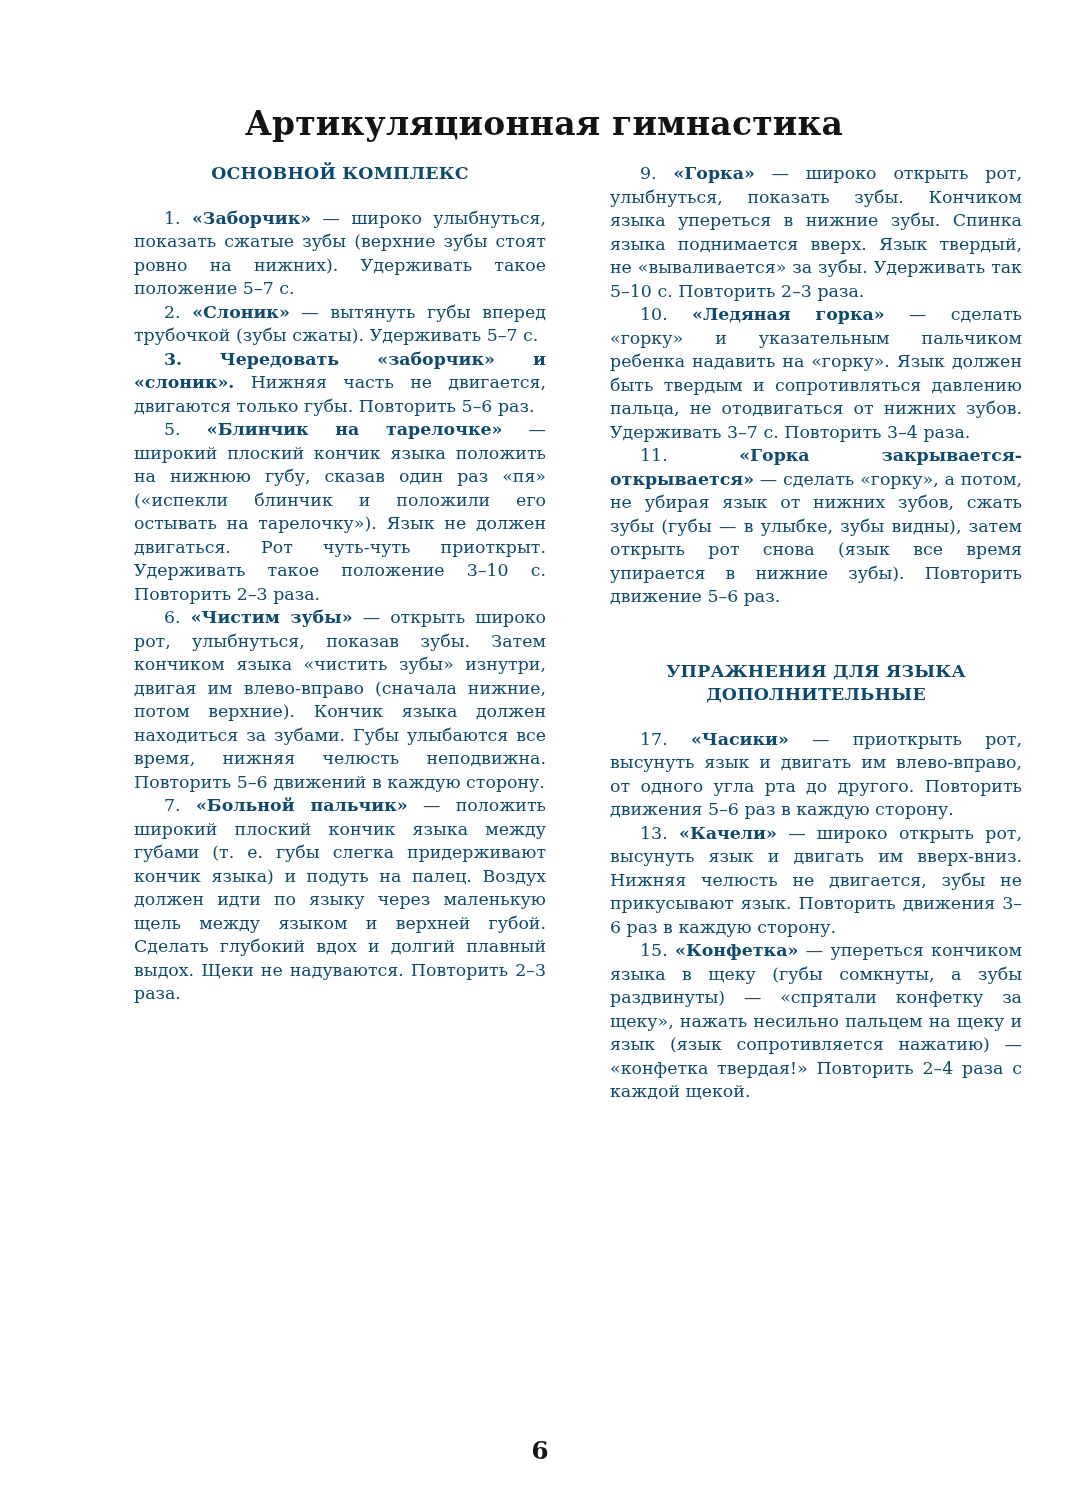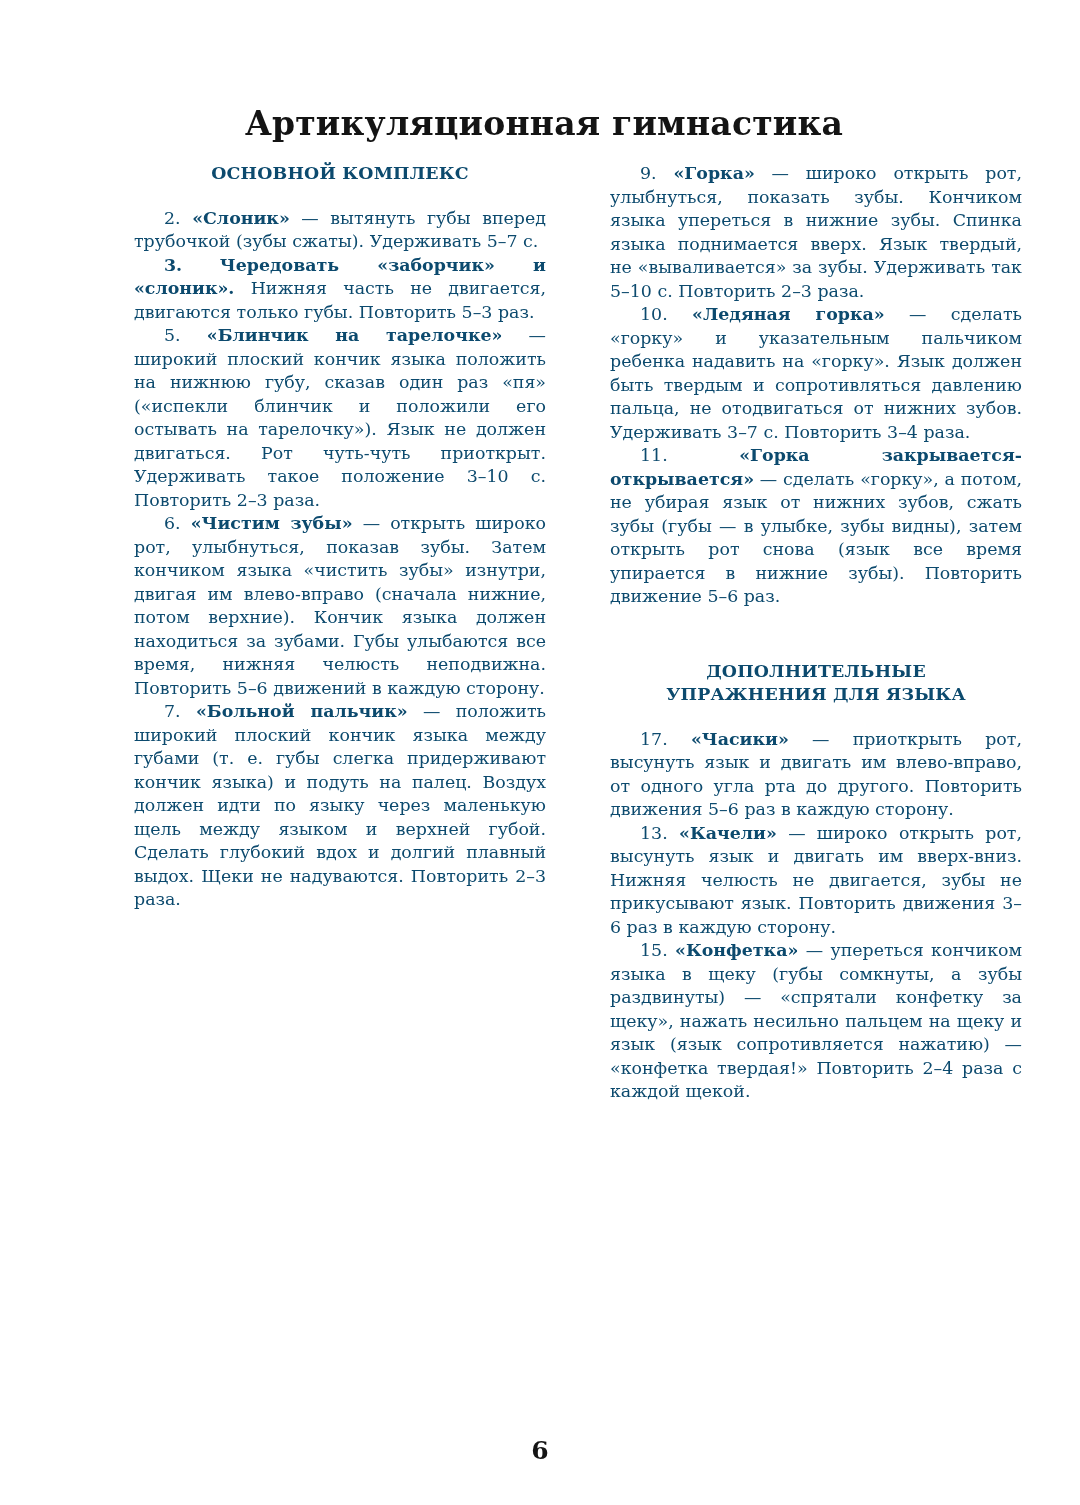--- a/index.html
+++ b/index.html
@@ -57,44 +57,45 @@
   }
 </style>
 </head>
 <body>
 
 <h1 class="page-title">Артикуляционная гимнастика</h1>
 
 <div class="col col-left">
   <div class="section-heading">ОСНОВНОЙ КОМПЛЕКС</div>
 
+  <p class="exercise" lang="ru"><span class="num">1.</span> <span class="name">«Заборчик»</span><span> — широко улыбнуться, показать сжатые зубы (верхние зубы стоят ровно на нижних). Удерживать такое положение 5–7 с.</span></p>
 
   <p class="exercise" lang="ru"><span class="num">2.</span> <span class="name">«Слоник»</span><span> — вытянуть губы вперед трубочкой (зубы сжаты). Удерживать 5–7 с.</span></p>
 
-  <p class="exercise" lang="ru"><span class="num name">3.</span> <span class="name">Чередовать «заборчик» и «слоник».</span><span> Нижняя часть не двигается, двигаются только губы. Повторить 5–3 раз.</span></p>
+  <p class="exercise" lang="ru"><span class="num name">3.</span> <span class="name">Чередовать «заборчик» и «слоник».</span><span> Нижняя часть не двигается, двигаются только губы. Повторить 5–6 раз.</span></p>
 
 
   <p class="exercise" lang="ru"><span class="num">5.</span> <span class="name">«Блинчик на тарелочке»</span><span> — широкий плоский кончик языка положить на нижнюю губу, сказав один раз «пя» («испекли блинчик и положили его остывать на тарелочку»). Язык не должен двигаться. Рот чуть-чуть приоткрыт. Удерживать такое положение 3–10 с. Повторить 2–3 раза.</span></p>
 
   <p class="exercise" lang="ru"><span class="num">6.</span> <span class="name">«Чистим зубы»</span><span> — открыть широко рот, улыбнуться, показав зубы. Затем кончиком языка «чистить зубы» изнутри, двигая им влево-вправо (сначала нижние, потом верхние). Кончик языка должен находиться за зубами. Губы улыбаются все время, нижняя челюсть неподвижна. Повторить 5–6 движений в каждую сторону.</span></p>
 
   <p class="exercise" lang="ru"><span class="num">7.</span> <span class="name">«Больной пальчик»</span><span> — положить широкий плоский кончик языка между губами (т. е. губы слегка придерживают кончик языка) и подуть на палец. Воздух должен идти по языку через маленькую щель между языком и верхней губой. Сделать глубокий вдох и долгий плавный выдох. Щеки не надуваются. Повторить 2–3 раза.</span></p>
 
 </div>
 
 <div class="col col-right">
   <p class="exercise" lang="ru"><span class="num">9.</span> <span class="name">«Горка»</span><span> — широко открыть рот, улыбнуться, показать зубы. Кончиком языка упереться в нижние зубы. Спинка языка поднимается вверх. Язык твердый, не «вываливается» за зубы. Удерживать так 5–10 с. Повторить 2–3 раза.</span></p>
 
   <p class="exercise" lang="ru"><span class="num">10.</span> <span class="name">«Ледяная горка»</span><span> — сделать «горку» и указательным пальчиком ребенка надавить на «горку». Язык должен быть твердым и сопротивляться давлению пальца, не отодвигаться от нижних зубов. Удерживать 3–7 с. Повторить 3–4 раза.</span></p>
 
   <p class="exercise" lang="ru"><span class="num">11.</span> <span class="name">«Горка закрывается-открывается»</span><span> — сделать «горку», а потом, не убирая язык от нижних зубов, сжать зубы (губы — в улыбке, зубы видны), затем открыть рот снова (язык все время упирается в нижние зубы). Повторить движение 5–6 раз.</span></p>
 
   <div class="section-heading extra">
+    <div>УПРАЖНЕНИЯ ДЛЯ ЯЗЫКА</div>
     <div>ДОПОЛНИТЕЛЬНЫЕ</div>
-    <div>УПРАЖНЕНИЯ ДЛЯ ЯЗЫКА</div>
   </div>
 
   <p class="exercise" lang="ru"><span class="num">17.</span> <span class="name">«Часики»</span><span> — приоткрыть рот, высунуть язык и двигать им влево-вправо, от одного угла рта до другого. Повторить движения 5–6 раз в каждую сторону.</span></p>
 
   <p class="exercise" lang="ru"><span class="num">13.</span> <span class="name">«Качели»</span><span> — широко открыть рот, высунуть язык и двигать им вверх-вниз. Нижняя челюсть не двигается, зубы не прикусывают язык. Повторить движения 3–6 раз в каждую сторону.</span></p>
 
 
   <p class="exercise" lang="ru"><span class="num">15.</span> <span class="name">«Конфетка»</span><span> — упереться кончиком языка в щеку (губы сомкнуты, а зубы раздвинуты) — «спрятали конфетку за щеку», нажать несильно пальцем на щеку и язык (язык сопротивляется нажатию) — «конфетка твердая!» Повторить 2–4 раза с каждой щекой.</span></p>
 </div>
 

